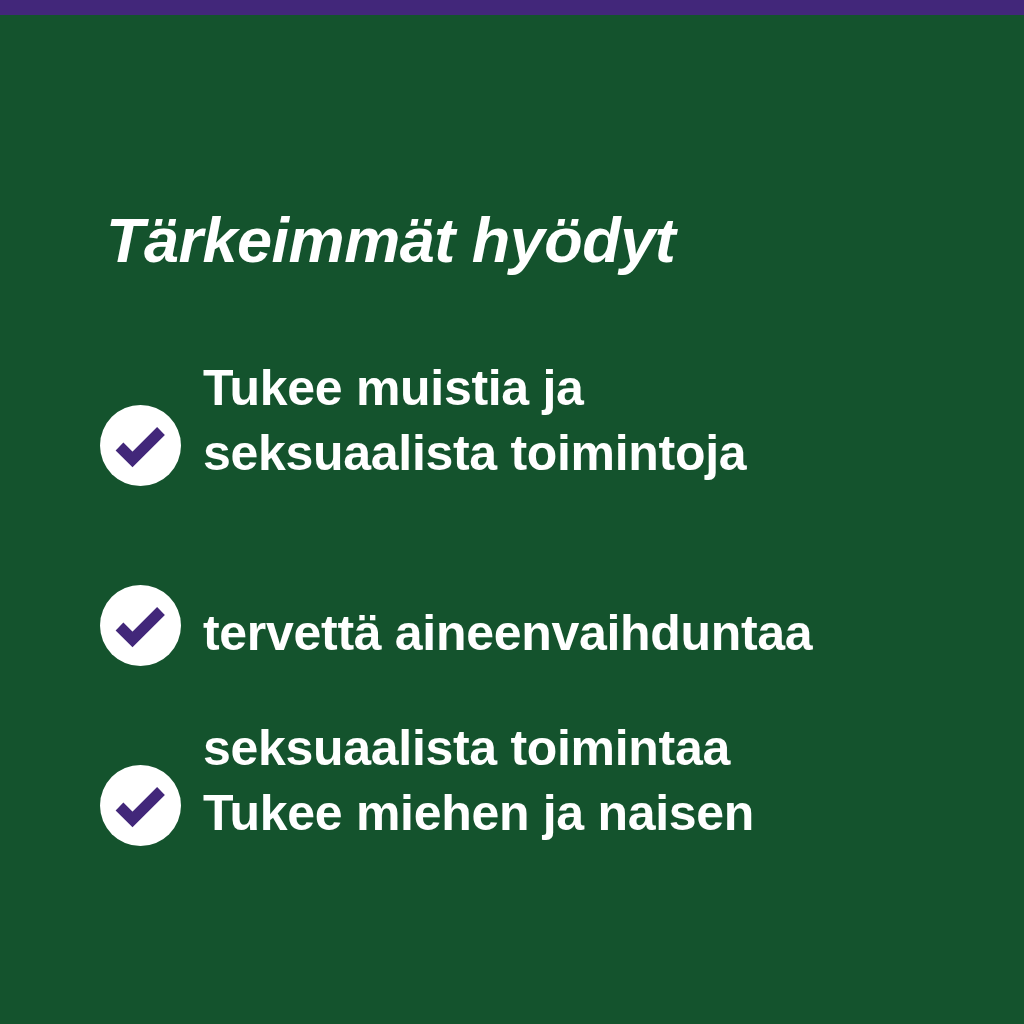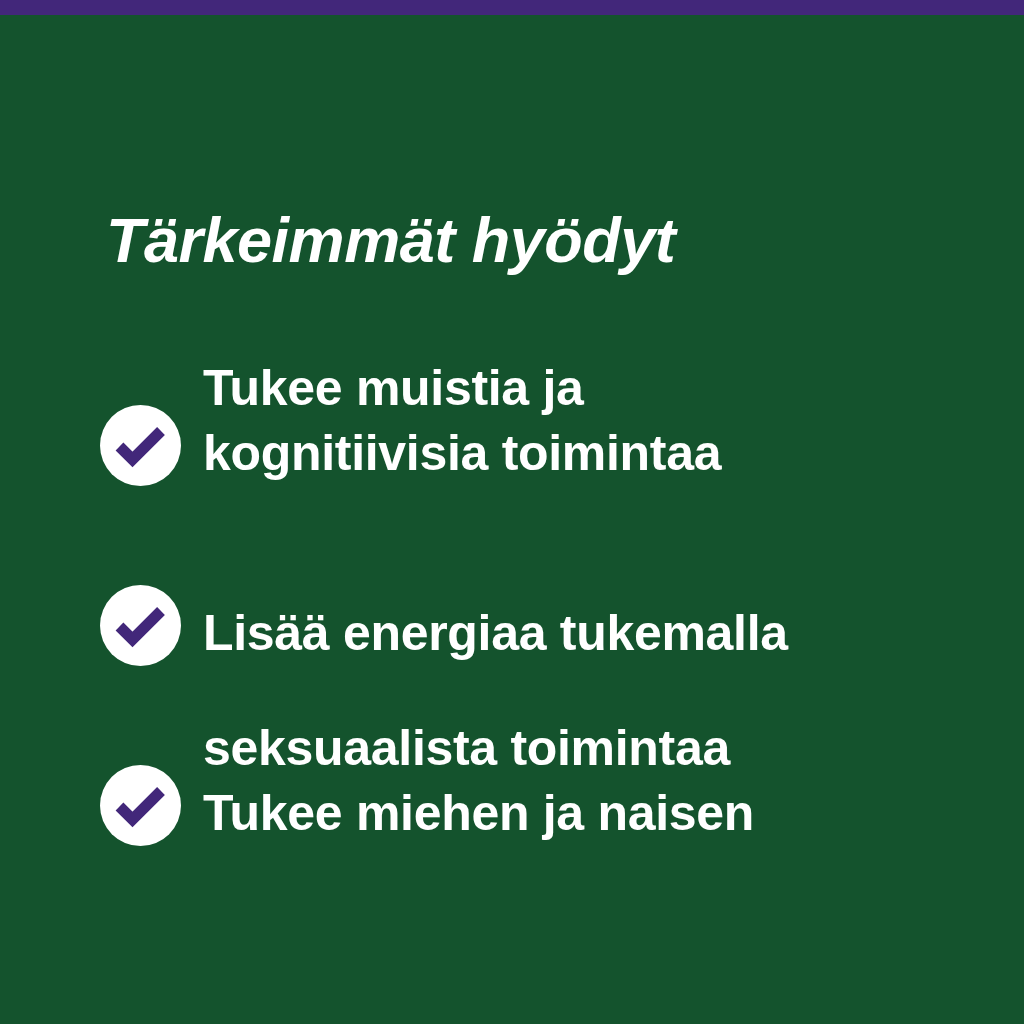--- a/index.html
+++ b/index.html
@@ -96,33 +96,33 @@
 
     <div class="benefit-row">
       <div class="check-badge">
         <svg viewBox="0 0 81 81" xmlns="http://www.w3.org/2000/svg">
           <circle cx="40.5" cy="40.5" r="40.5" fill="#FFFFFF"></circle>
           <path d="M19.5 41.5 L32.5 54.5 L61 26" fill="none" stroke="#42277A" stroke-width="11" stroke-linecap="butt" stroke-linejoin="miter"></path>
         </svg>
       </div>
       <div class="benefit-text" style="color: rgb(255, 255, 255);">
         <span class="ln">Tukee muistia ja</span>
-        <span class="ln">kognitiivisia toimintaa</span>
+        <span class="ln">seksuaalista toimintoja</span>
       </div>
     </div>
 
     <div class="benefit-row">
       <div class="check-badge">
         <svg viewBox="0 0 81 81" xmlns="http://www.w3.org/2000/svg">
           <circle cx="40.5" cy="40.5" r="40.5" fill="#FFFFFF"></circle>
           <path d="M19.5 41.5 L32.5 54.5 L61 26" fill="none" stroke="#42277A" stroke-width="11" stroke-linecap="butt" stroke-linejoin="miter"></path>
         </svg>
       </div>
       <div class="benefit-text" style="color: rgb(255, 255, 255);">
-        <span class="ln">Lisää energiaa tukemalla</span>
+        <span class="ln">tervettä aineenvaihduntaa</span>
       </div>
     </div>
 
     <div class="benefit-row">
       <div class="check-badge">
         <svg viewBox="0 0 81 81" xmlns="http://www.w3.org/2000/svg">
           <circle cx="40.5" cy="40.5" r="40.5" fill="#FFFFFF"></circle>
           <path d="M19.5 41.5 L32.5 54.5 L61 26" fill="none" stroke="#42277A" stroke-width="11" stroke-linecap="butt" stroke-linejoin="miter"></path>
         </svg>
       </div>

